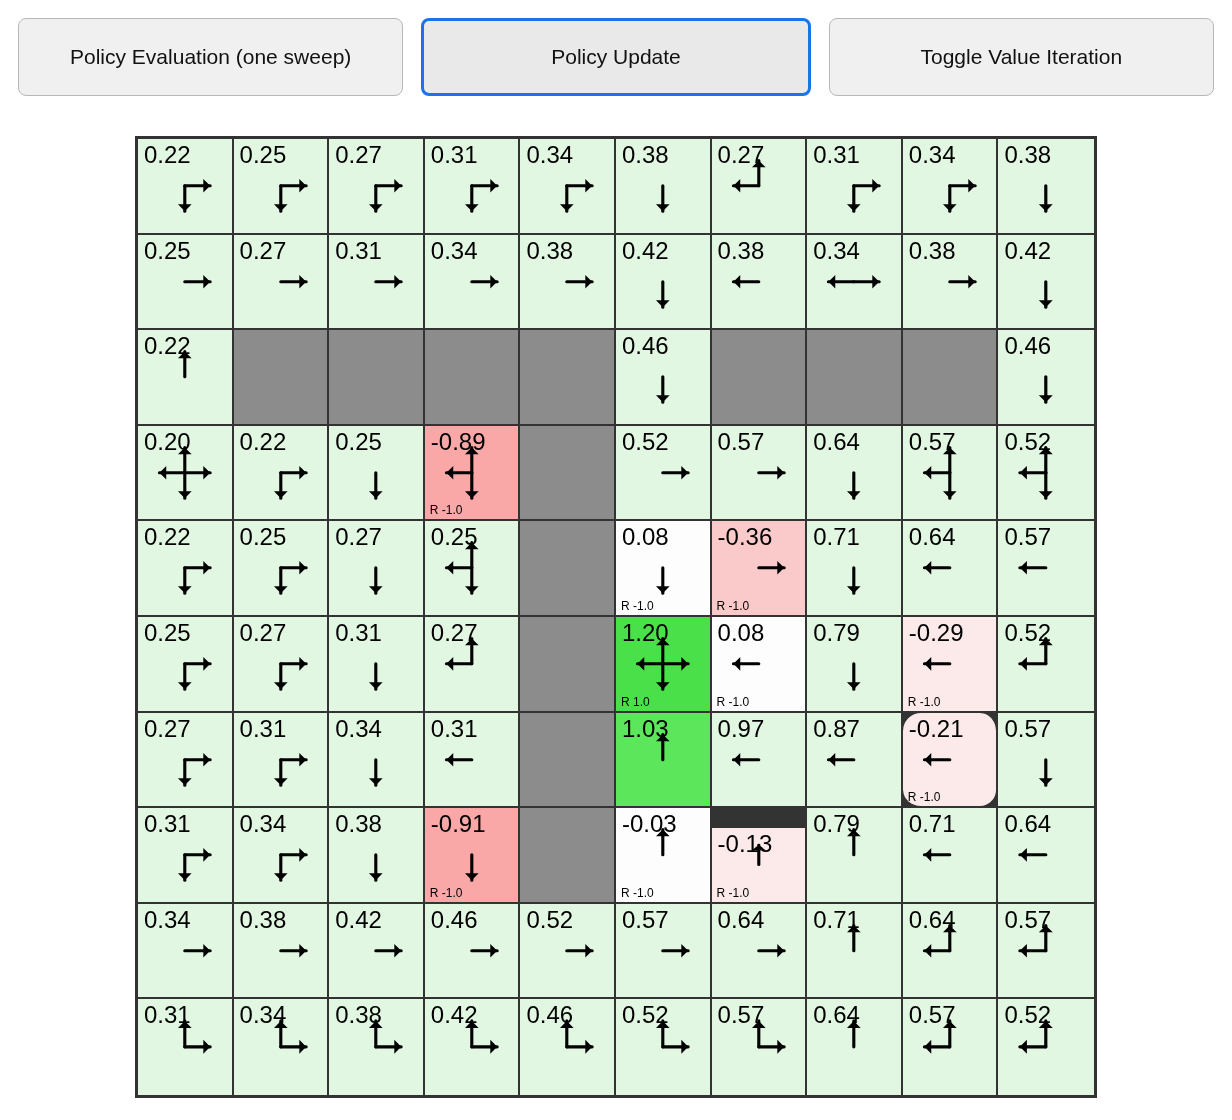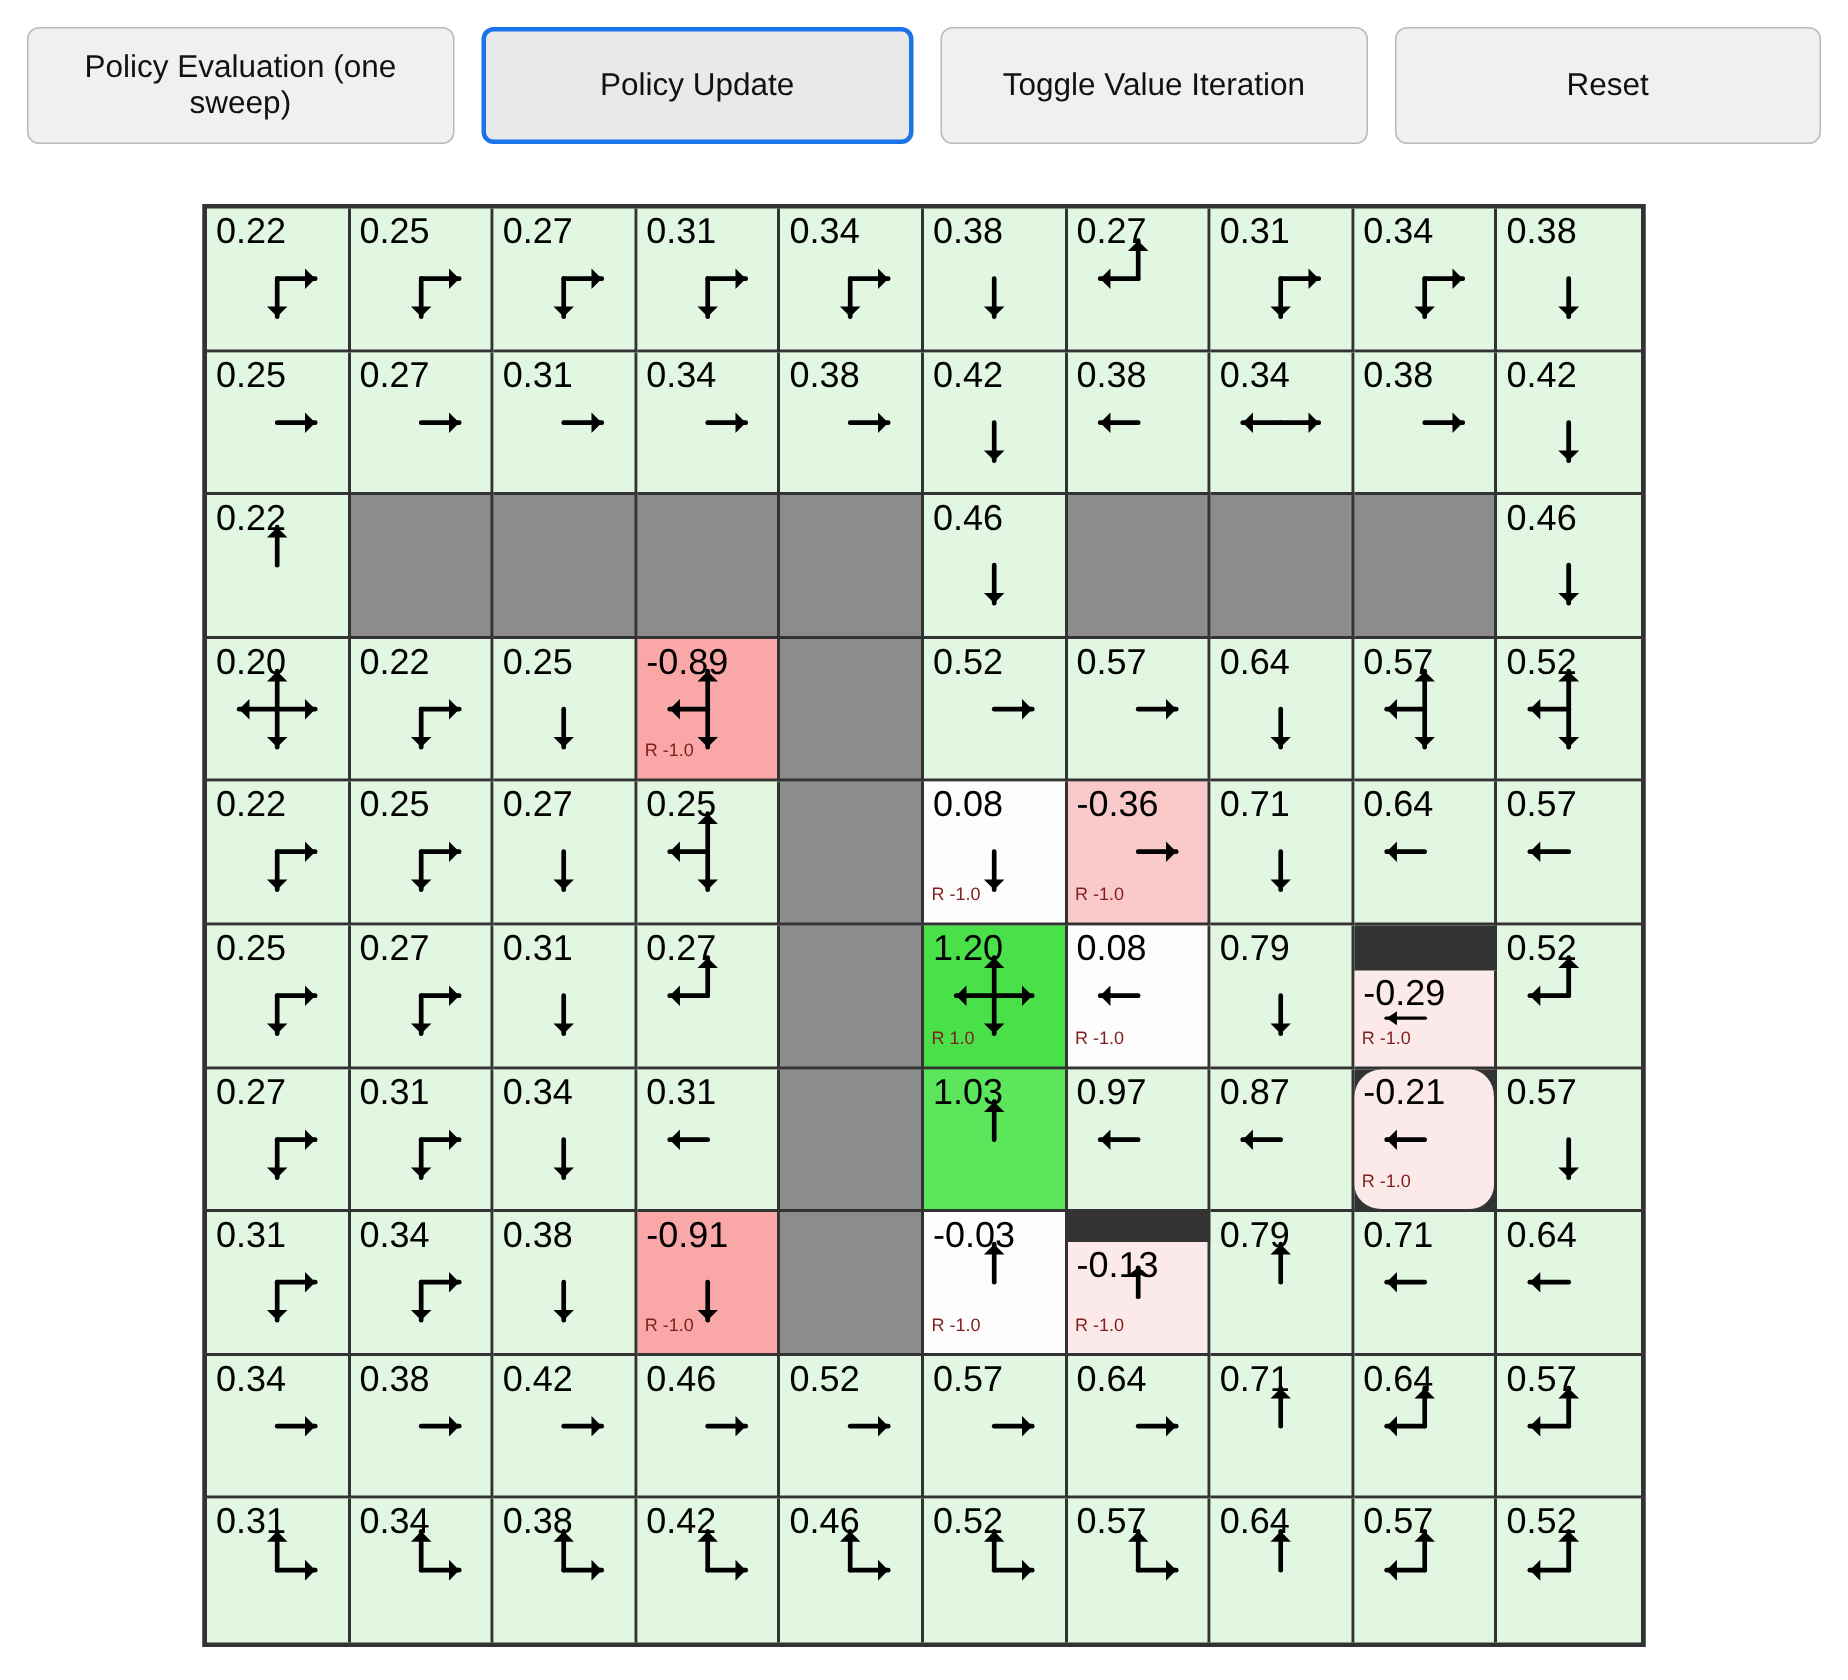--- a/index.html
+++ b/index.html
@@ -77,23 +77,23 @@
     left: 6px;
     top: 2px;
     font-size: 24px;
     color: #000000;
     line-height: 1.2;
     white-space: nowrap;
   }
   .cell .rew {
     position: absolute;
     left: 5px;
-    bottom: 12px;
+    bottom: 2px;
     font-size: 12px;
-    color: #7f1d1d;
+    color: #000000;
     white-space: nowrap;
   }
   .cell .arrows {
     position: absolute;
     left: 0;
     top: 0;
     width: 100%;
     height: 100%;
     pointer-events: none;
   }
@@ -102,21 +102,20 @@
 </style>
 </head>
 <body>
 
 <div id="page">
 
   <div class="toolbar">
     <div class="tb-btn">Policy Evaluation (one sweep)</div>
     <div class="tb-btn focused">Policy Update</div>
     <div class="tb-btn">Toggle Value Iteration</div>
-    <div class="tb-btn">Reset</div>
   </div>
 
   <div class="gridwrap">
     <div class="grid" id="grid">
         <div class="cell" style="background: rgb(226, 247, 226);">
           <span class="val">0.22</span>
           <span class="arrows">
             <svg class="arrowsvg" width="100%" height="100%" viewBox="0 0 96 96" preserveAspectRatio="none">
               <line x1="48" y1="48" x2="48" y2="74" stroke="#000" stroke-width="3.2" stroke-linecap="round"></line>
               <polygon points="41,67 48,74 55,67" fill="#000"></polygon>
@@ -612,21 +611,21 @@
         </div>
         <div class="cell" style="background: rgb(226, 247, 226);">
           <span class="val">0.79</span>
           <span class="arrows">
             <svg class="arrowsvg" width="100%" height="100%" viewBox="0 0 96 96" preserveAspectRatio="none">
               <line x1="48" y1="48" x2="48" y2="74" stroke="#000" stroke-width="3.2" stroke-linecap="round"></line>
               <polygon points="41,67 48,74 55,67" fill="#000"></polygon>
             </svg>
           </span>
         </div>
-        <div class="cell" style="background: rgb(252, 233, 233); margin-top: 30px;">
+        <div class="cell" style="background: rgb(252, 233, 233);">
           <span class="val">-0.29</span>
           <span class="arrows">
             <svg class="arrowsvg" width="100%" height="100%" viewBox="0 0 96 96" preserveAspectRatio="none">
               <line x1="48" y1="48" x2="22" y2="48" stroke="#000" stroke-width="3.2" stroke-linecap="round"></line>
               <polygon points="29,41 22,48 29,55" fill="#000"></polygon>
             </svg>
           </span>
           <span class="rew">R -1.0</span>
         </div>
         <div class="cell c9" style="background: rgb(226, 247, 226);">

